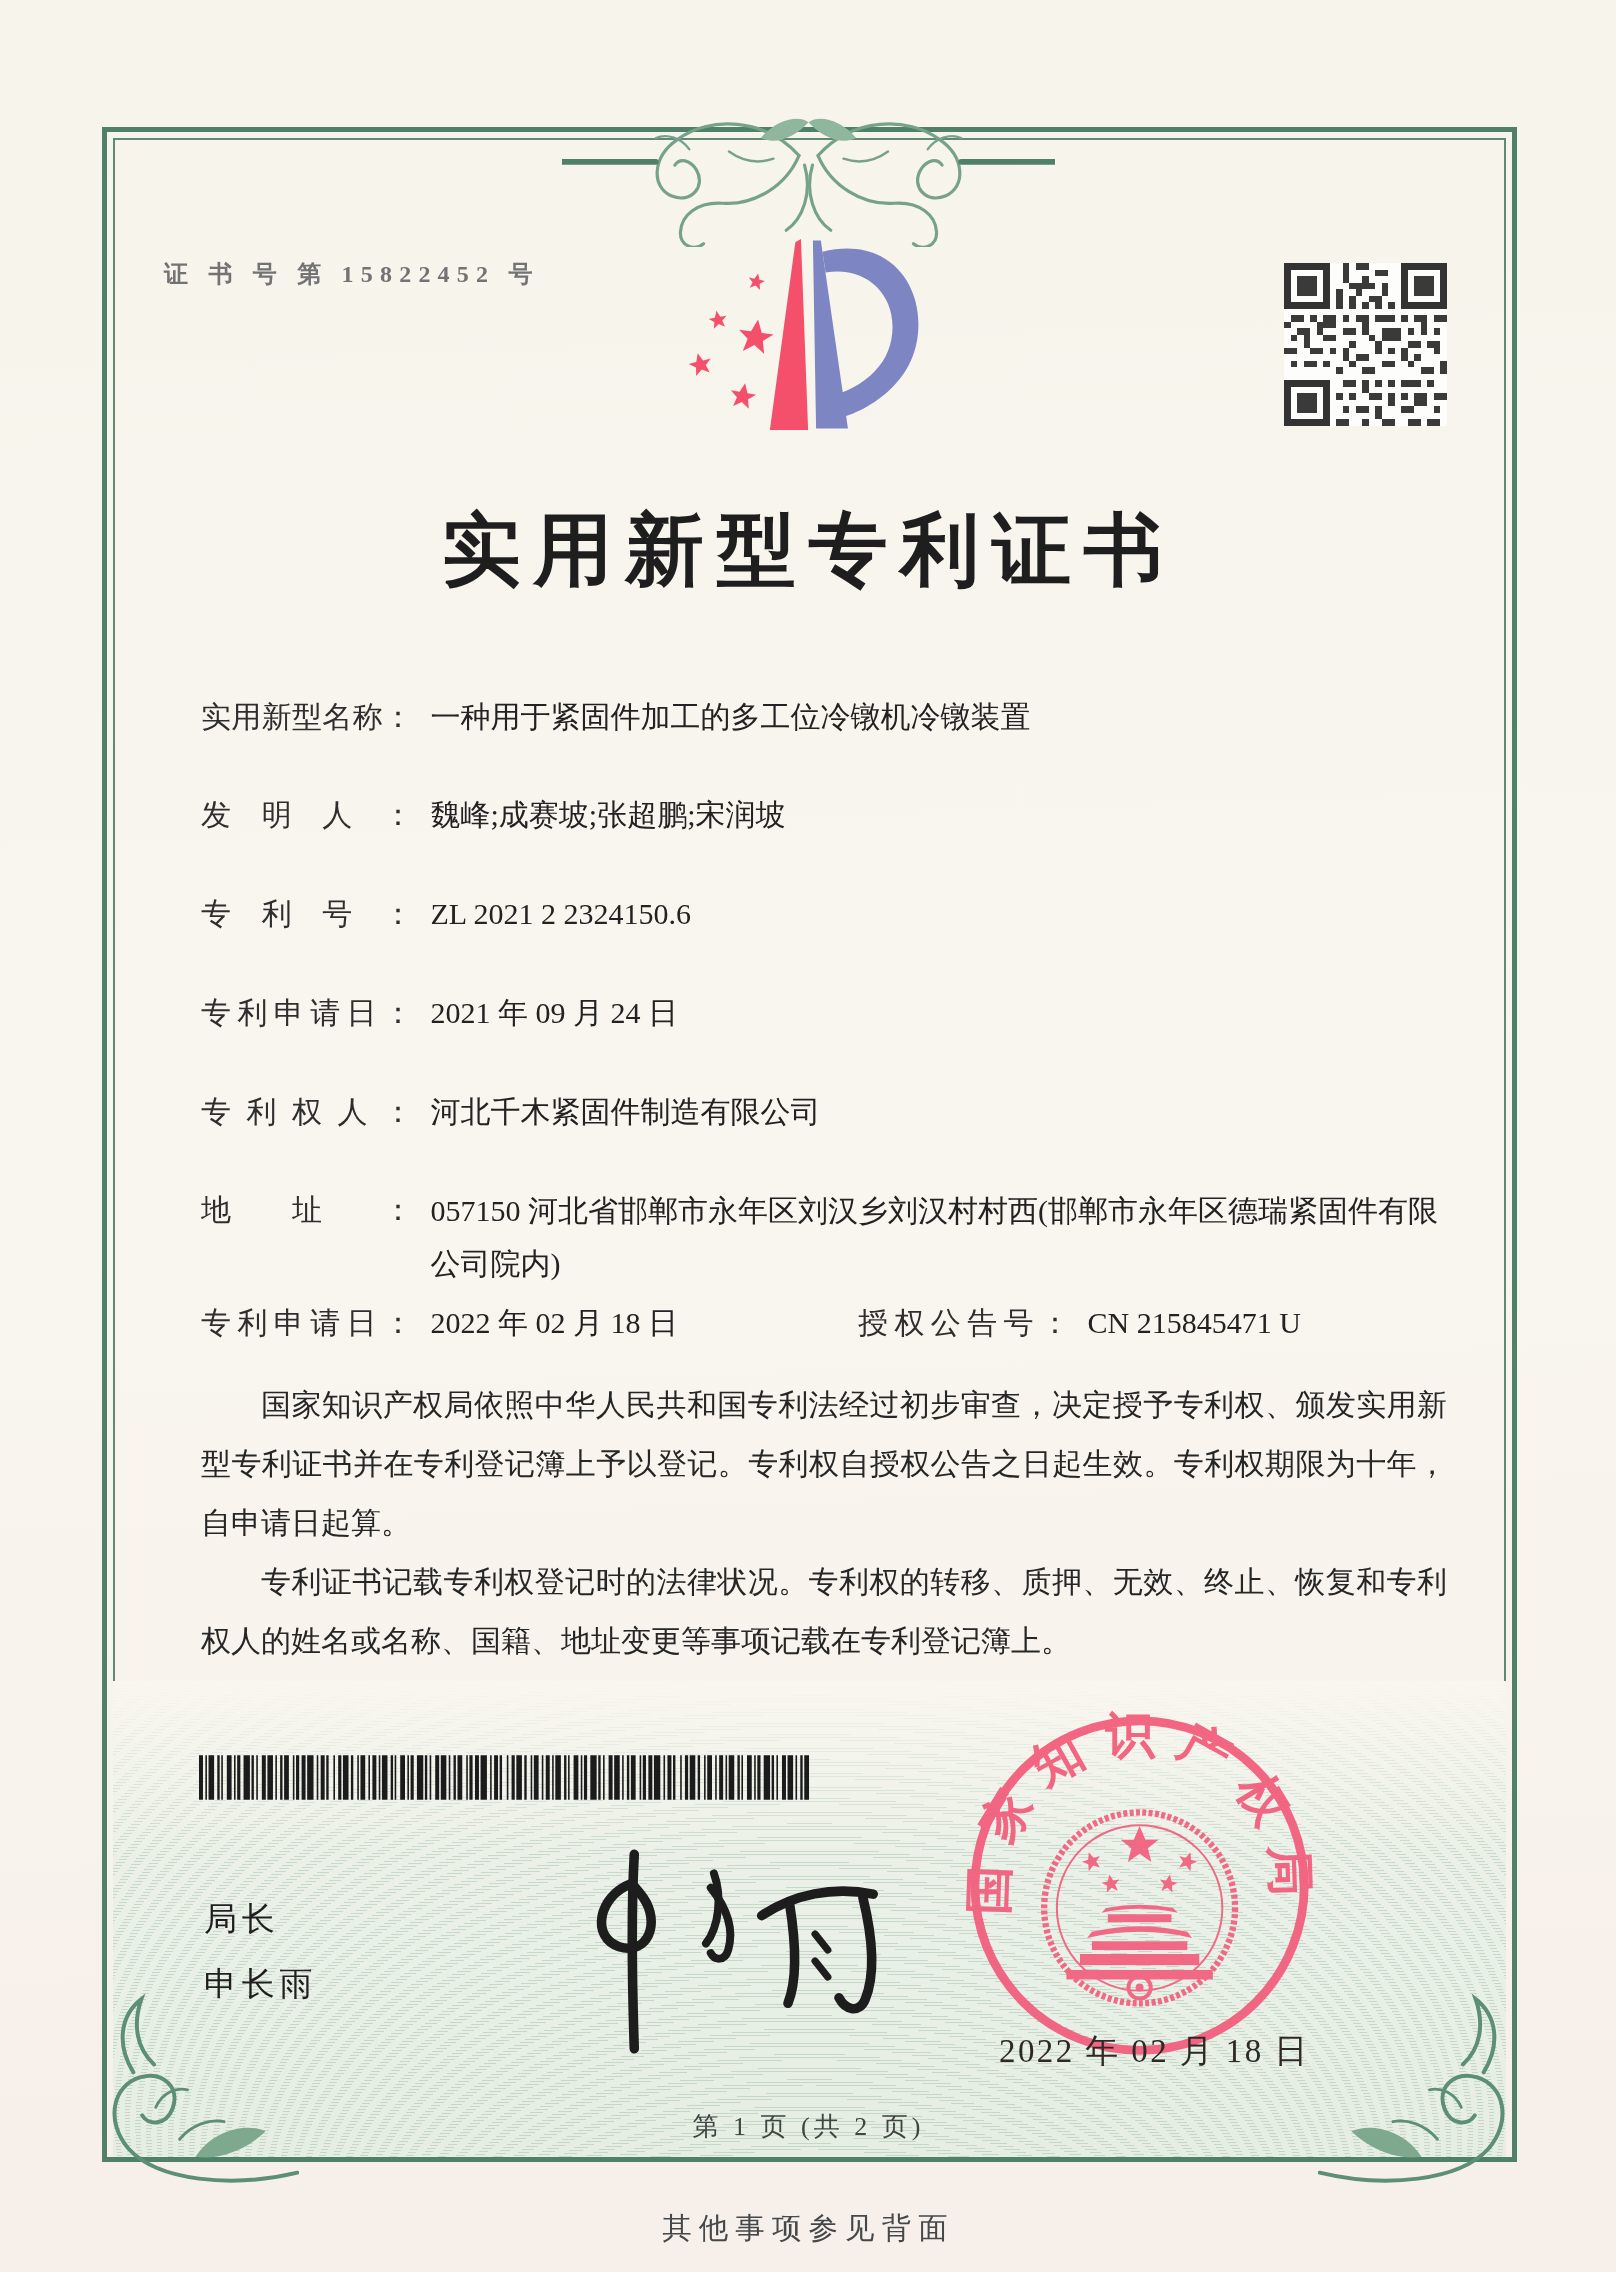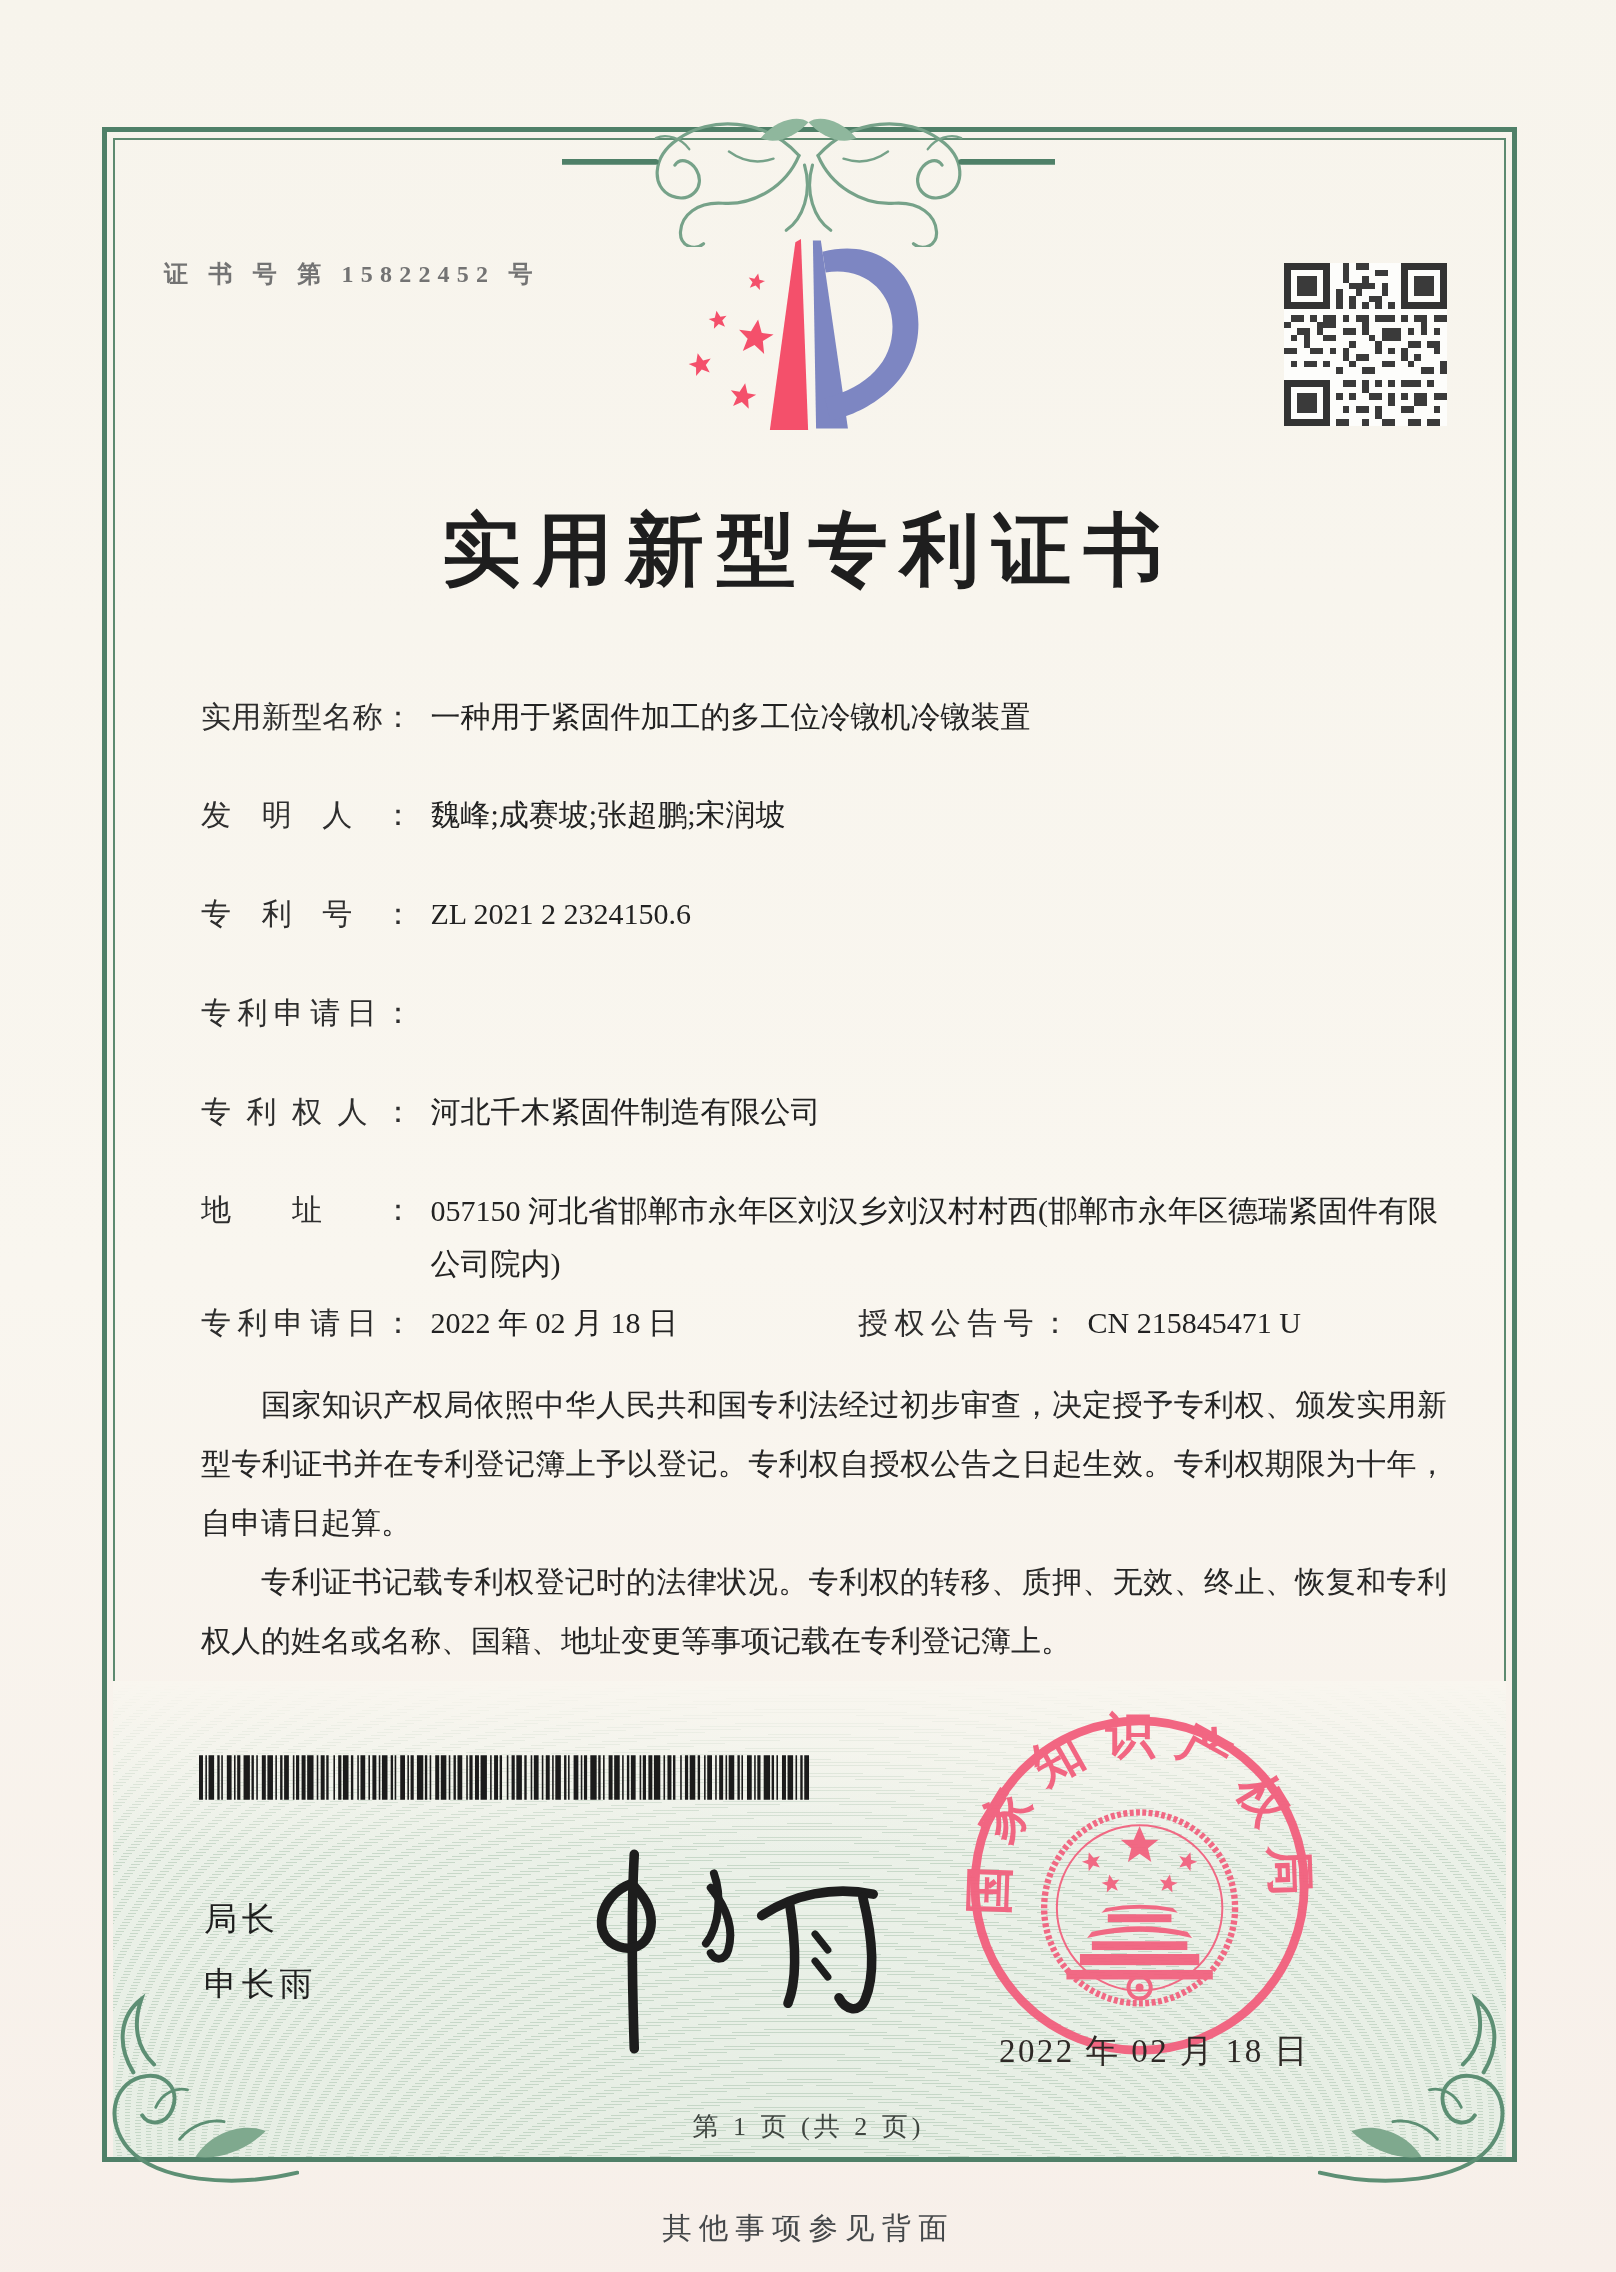--- a/index.html
+++ b/index.html
@@ -150,20 +150,21 @@
 <div class="abs frow r2">
   <span class="flabel">发明人：</span>
   <span class="fvalue">魏峰;成赛坡;张超鹏;宋润坡</span>
 </div>
 <div class="abs frow r3">
   <span class="flabel">专利号：</span>
   <span class="fvalue">ZL 2021 2 2324150.6</span>
 </div>
 <div class="abs frow r4">
   <span class="flabel">专利申请日：</span>
+  <span class="fvalue">2021 年 09 月 24 日</span>
 </div>
 <div class="abs frow r5">
   <span class="flabel">专利权人：</span>
   <span class="fvalue">河北千木紧固件制造有限公司</span>
 </div>
 <div class="abs frow r6">
   <span class="flabel">地址：</span>
   <span class="fvalue">057150 河北省邯郸市永年区刘汉乡刘汉村村西(邯郸市永年区德瑞紧固件有限公司院内)</span>
 </div>
 <div class="abs frow r7" style="position:absolute;">

